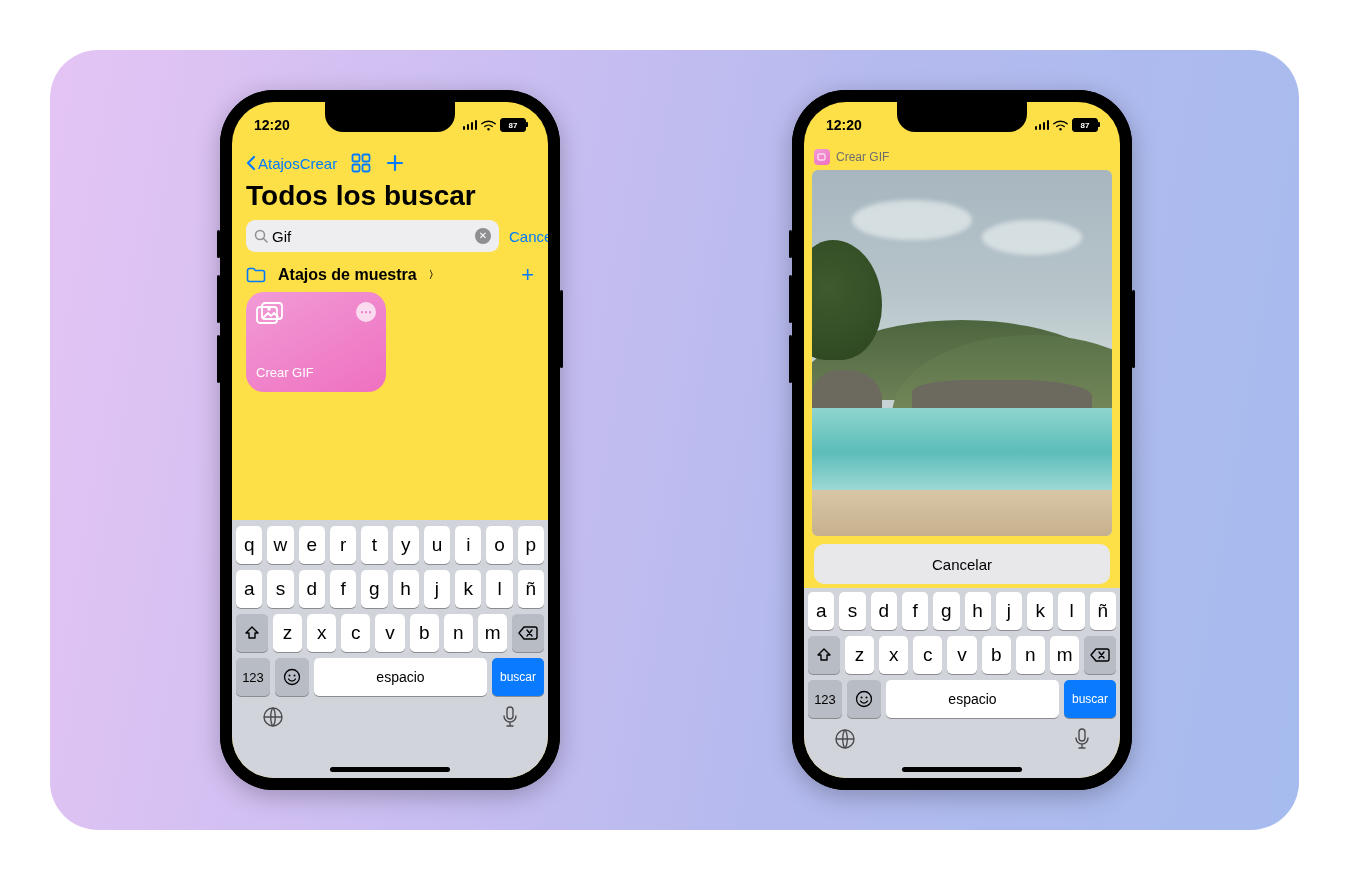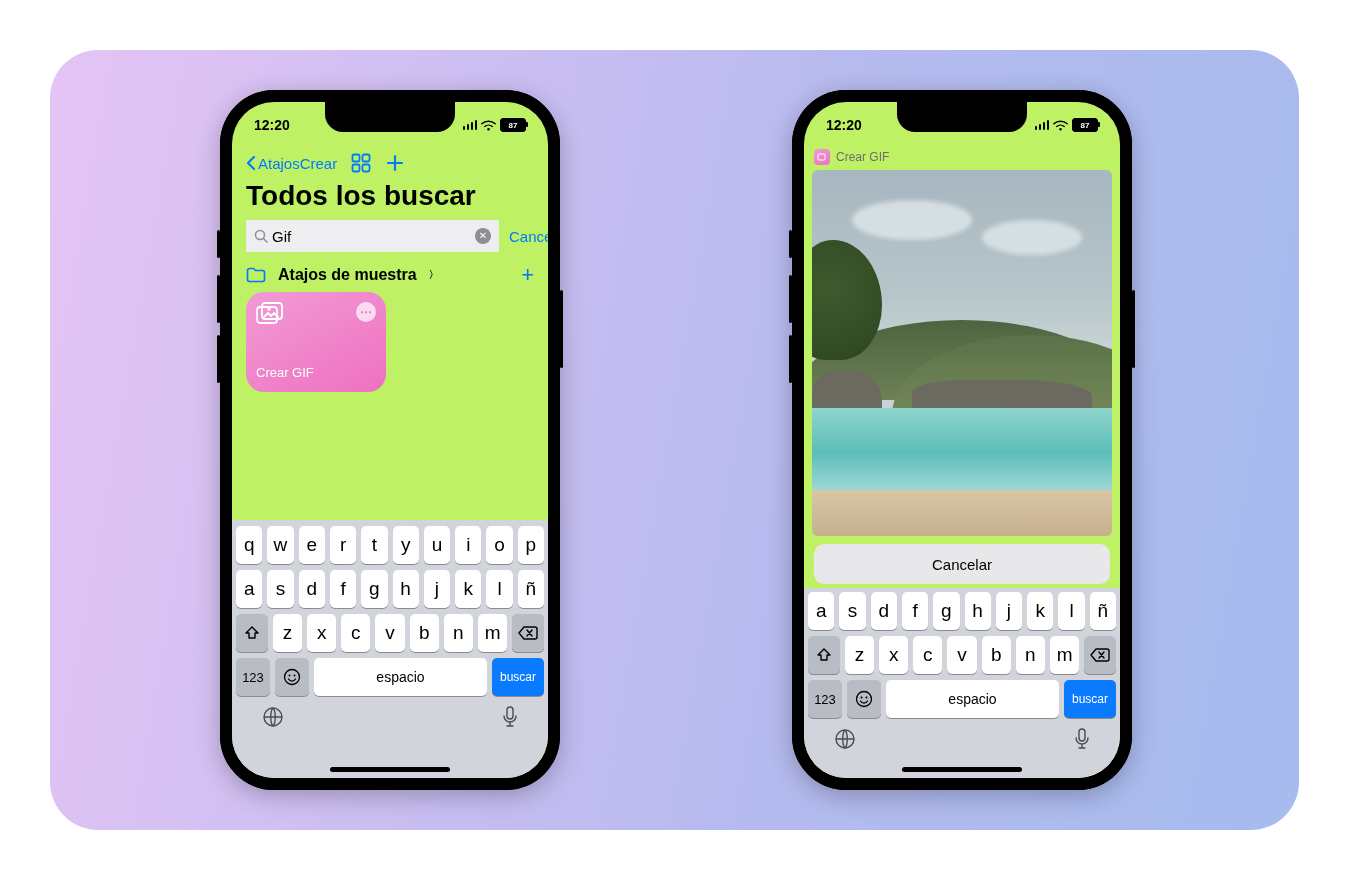--- a/index.html
+++ b/index.html
@@ -2,21 +2,21 @@
 <html><head>
 <meta charset="utf-8">
 <style>
   html,body{margin:0;padding:0;width:1349px;height:880px;background:#fff;font-family:-apple-system,"Helvetica Neue",Arial,sans-serif;}
   .stage{position:absolute;left:50px;top:50px;width:1249px;height:780px;border-radius:48px;
     background:linear-gradient(100deg,#e4c4f4 0%,#c6bdf1 40%,#b5baee 60%,#a6bbee 100%);}
   .phone{position:absolute;width:340px;height:700px;border-radius:54px;background:#000;
     box-shadow:0 6px 24px rgba(0,0,0,.25), inset 0 0 0 10px #000;}
   .phone.left{left:170px;top:40px;}
   .phone.right{left:742px;top:40px;}
-  .screen{position:absolute;left:12px;top:12px;right:12px;bottom:12px;border-radius:42px;background:#bef264;overflow:hidden;}
+  .screen{position:absolute;left:12px;top:12px;right:12px;bottom:12px;border-radius:42px;background:#fde047;overflow:hidden;}
   .notch{position:absolute;top:0;left:50%;transform:translateX(-50%);width:130px;height:30px;background:#000;border-radius:0 0 18px 18px;z-index:10;}
   .side-btn{position:absolute;background:#000;border-radius:2px;}
   .sb-l1{left:-3px;top:140px;width:3px;height:28px;}
   .sb-l2{left:-3px;top:185px;width:3px;height:48px;}
   .sb-l3{left:-3px;top:245px;width:3px;height:48px;}
   .sb-r{right:-3px;top:200px;width:3px;height:78px;}
 
   .status{position:absolute;top:8px;left:0;right:0;height:30px;display:flex;align-items:center;justify-content:space-between;padding:0 22px;font-size:14px;font-weight:600;color:#000;z-index:5;}
   .status .right{display:flex;align-items:center;gap:4px;}
   .sig{display:inline-flex;align-items:flex-end;gap:1.5px;height:10px;}
@@ -24,21 +24,21 @@
   .sig i:nth-child(1){height:4px}.sig i:nth-child(2){height:6px}.sig i:nth-child(3){height:8px}.sig i:nth-child(4){height:10px}
   .batt{display:inline-flex;align-items:center;width:24px;height:12px;border:1px solid #000;border-radius:3px;position:relative;background:#000;color:#fff;font-size:8px;font-weight:700;justify-content:center;}
   .batt::after{content:"";position:absolute;right:-3px;top:3px;width:2px;height:5px;background:#000;border-radius:0 1px 1px 0;}
 
   
   .navbar{position:absolute;top:44px;left:0;right:0;height:34px;display:flex;align-items:center;padding:0 14px;font-size:15px;}
   .nav-left{color:#007aff;display:flex;align-items:center;gap:2px;}
   .nav-right{display:flex;align-items:center;gap:14px;color:#007aff;}
   .big-title{position:absolute;top:78px;left:14px;font-size:28px;font-weight:700;color:#000;}
   .search-row{position:absolute;top:118px;left:14px;right:14px;display:flex;align-items:center;gap:10px;}
-  .search-box{flex:1;height:32px;background:#eeeef0;border-radius:1px;display:flex;align-items:center;padding:0 8px;color:#7f7f83;font-size:15px;}
+  .search-box{flex:1;height:32px;background:#eeeef0;border-radius:9px;display:flex;align-items:center;padding:0 8px;color:#7f7f83;font-size:15px;}
   .search-box input{border:none;background:transparent;outline:none;font-size:15px;color:#000;flex:1;padding:0 4px;}
   .clear-btn{width:16px;height:16px;border-radius:50%;background:#8e8e93;color:#fff;display:flex;align-items:center;justify-content:center;font-size:10px;line-height:1;}
   .cancel-link{color:#007aff;font-size:15px;}
   .section-row{position:absolute;top:160px;left:14px;right:14px;display:flex;align-items:center;justify-content:space-between;font-size:16px;font-weight:600;color:#000;}
   .section-row .lead{display:flex;align-items:center;gap:12px;}
   .plus-blue{color:#007aff;font-size:22px;font-weight:400;}
   .tile{position:absolute;top:190px;left:14px;width:140px;height:100px;border-radius:18px;
     background:linear-gradient(150deg,#f19bd6 0%,#ef70c0 100%);color:#fff;padding:10px;box-sizing:border-box;}
   .tile .top{display:flex;justify-content:space-between;align-items:flex-start;}
   .tile .more{width:20px;height:20px;border-radius:50%;background:rgba(255,255,255,.7);color:#ef70c0;display:flex;align-items:center;justify-content:center;font-size:12px;font-weight:bold;}

